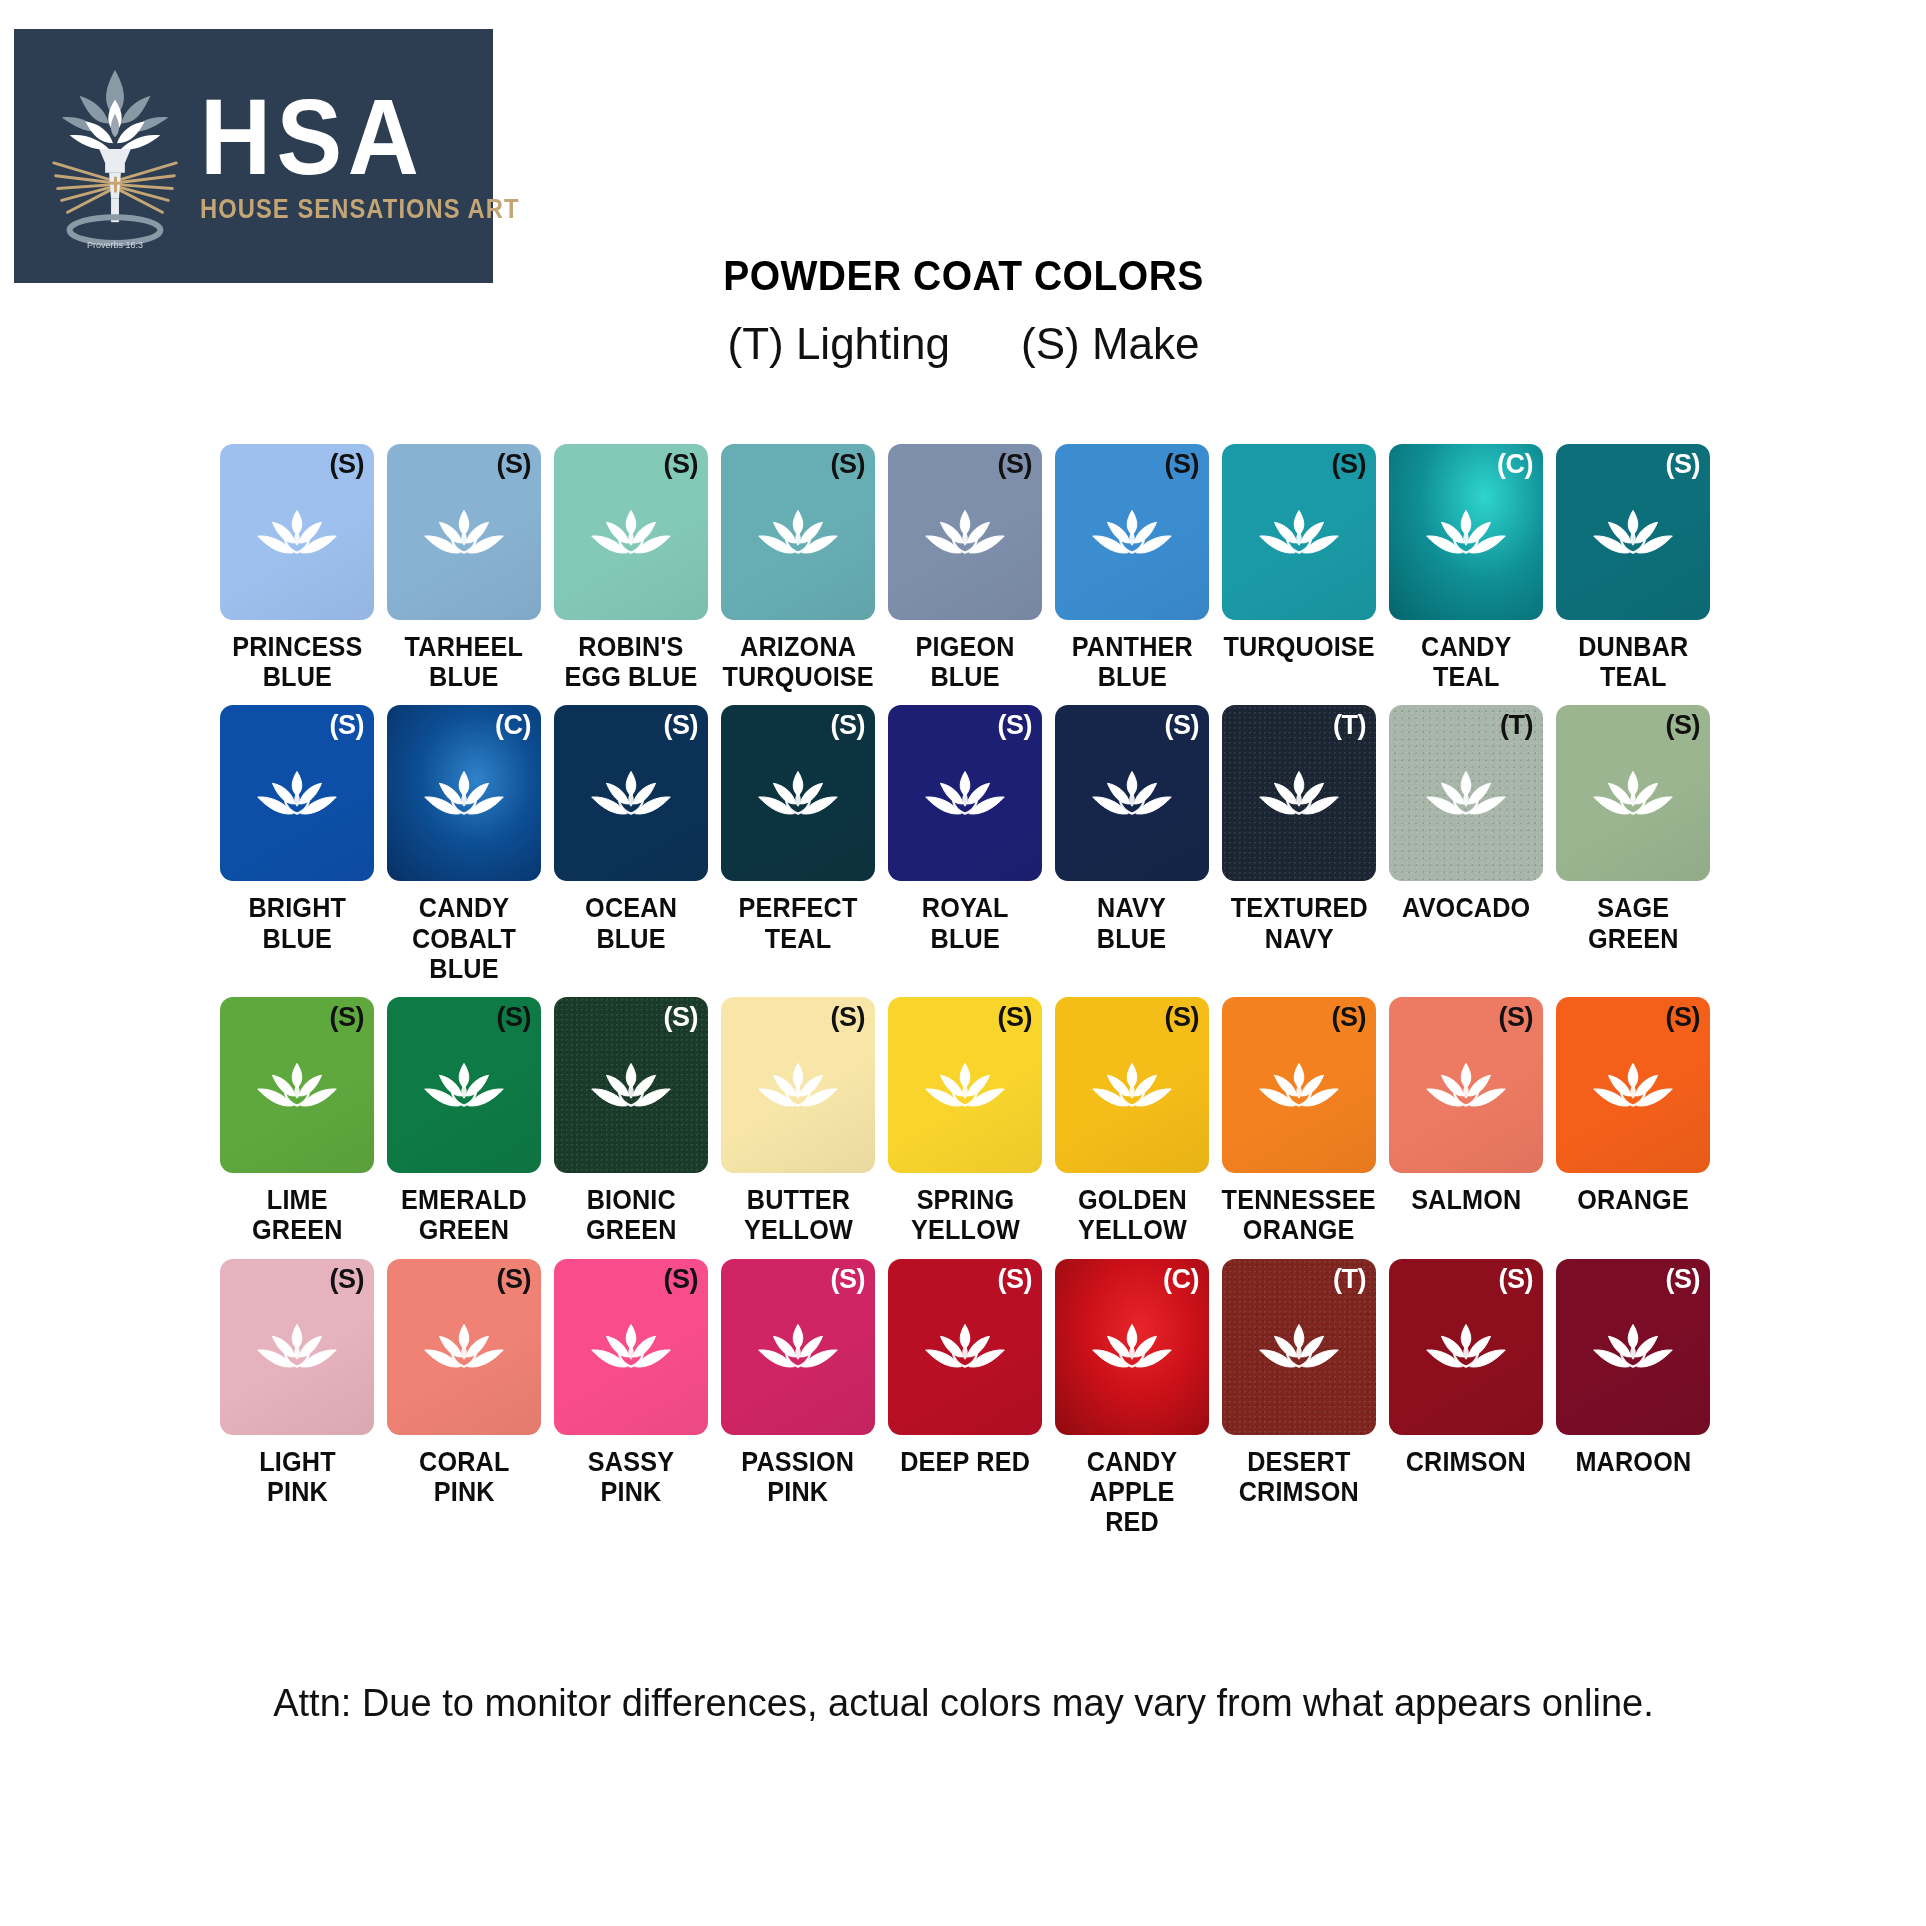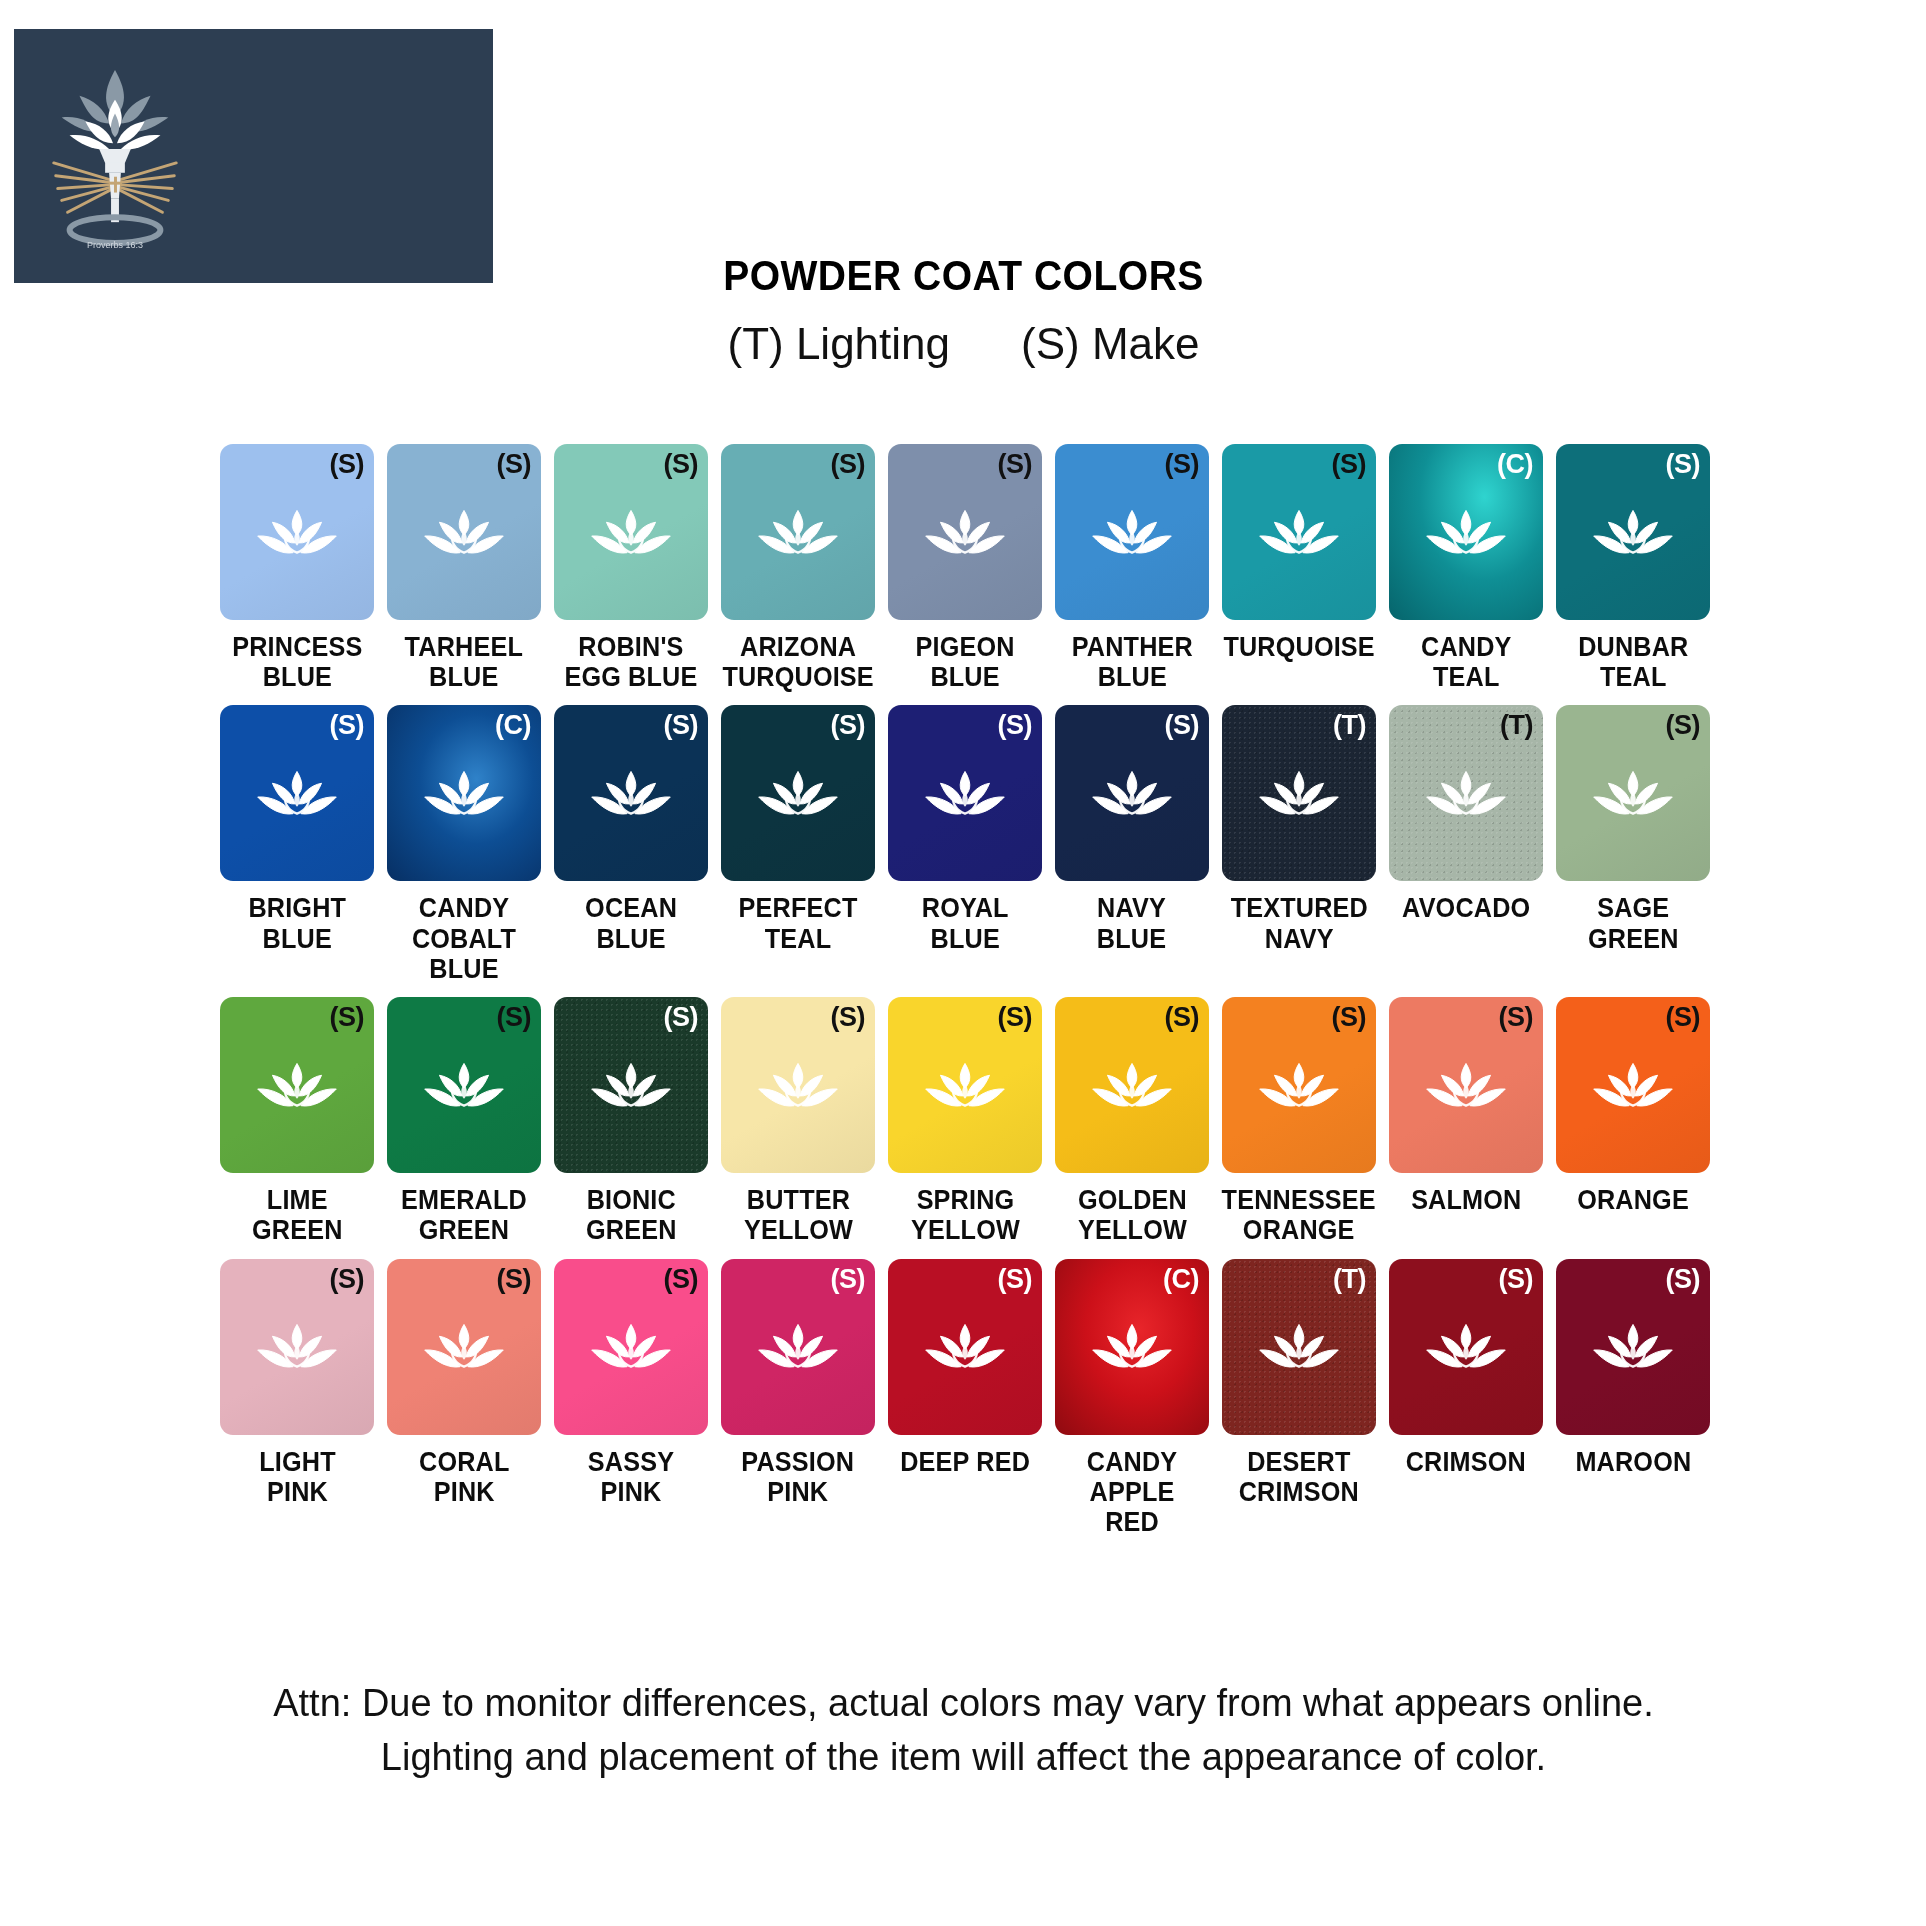--- a/index.html
+++ b/index.html
@@ -247,20 +247,24 @@
 
         <g fill="#c4a575">
           <rect x="79" y="126" width="3" height="16"></rect>
           <rect x="74" y="131" width="13" height="3"></rect>
         </g>
 
         <ellipse cx="80" cy="180" rx="46" ry="13" fill="none" stroke="#8a99a6" stroke-width="6"></ellipse>
       </svg>
       <div id="logo-verse">Proverbs 16:3</div>
     </div>
+    <div id="logo-words">
+      <div id="logo-hsa">HSA</div>
+      <div id="logo-sub">HOUSE SENSATIONS ART</div>
+    </div>
   </div>
 </div>
 
 <div id="page-title">POWDER COAT COLORS</div>
 
 <div id="legend">
   <span>(T) Lighting</span>
   <span>(S) Make</span>
 </div>
 
@@ -1067,15 +1071,14 @@
   </g>
 </svg></span>
         </div>
         <div class="label">MAROON</div>
       </div>
     </div>
   </div>
 
 <div id="footer">
   <div>Attn: Due to monitor differences, actual colors may vary from what appears online.</div>
-  <div>Lighting and placement of the item will affect the appearance of color.</div>
 </div>
 
 
 </body></html>

